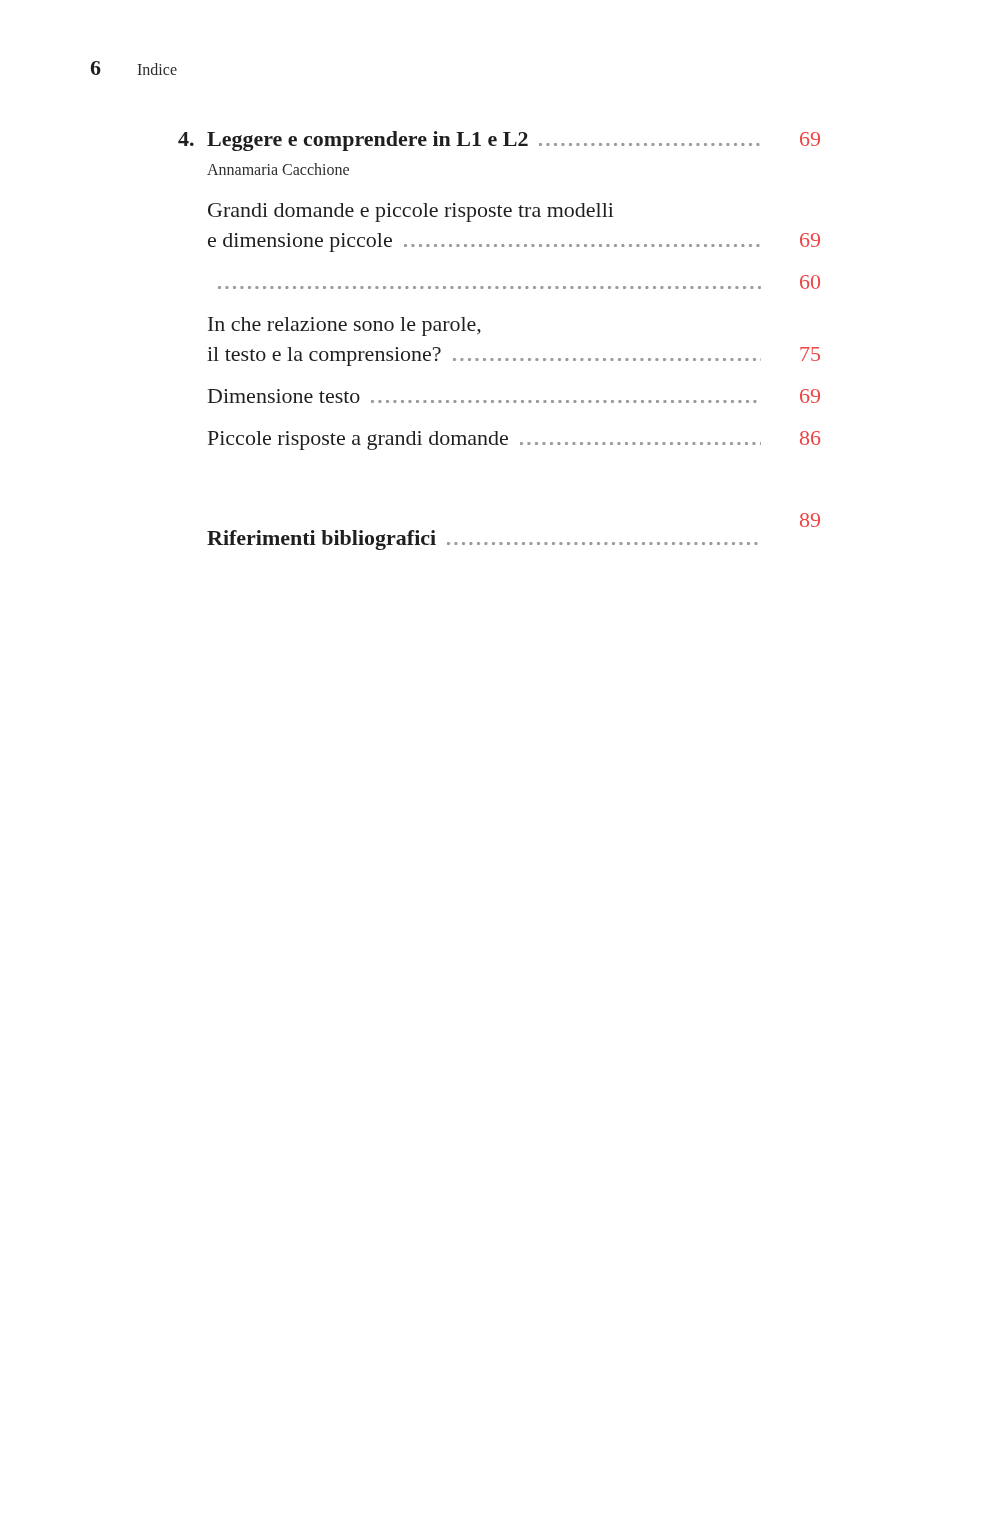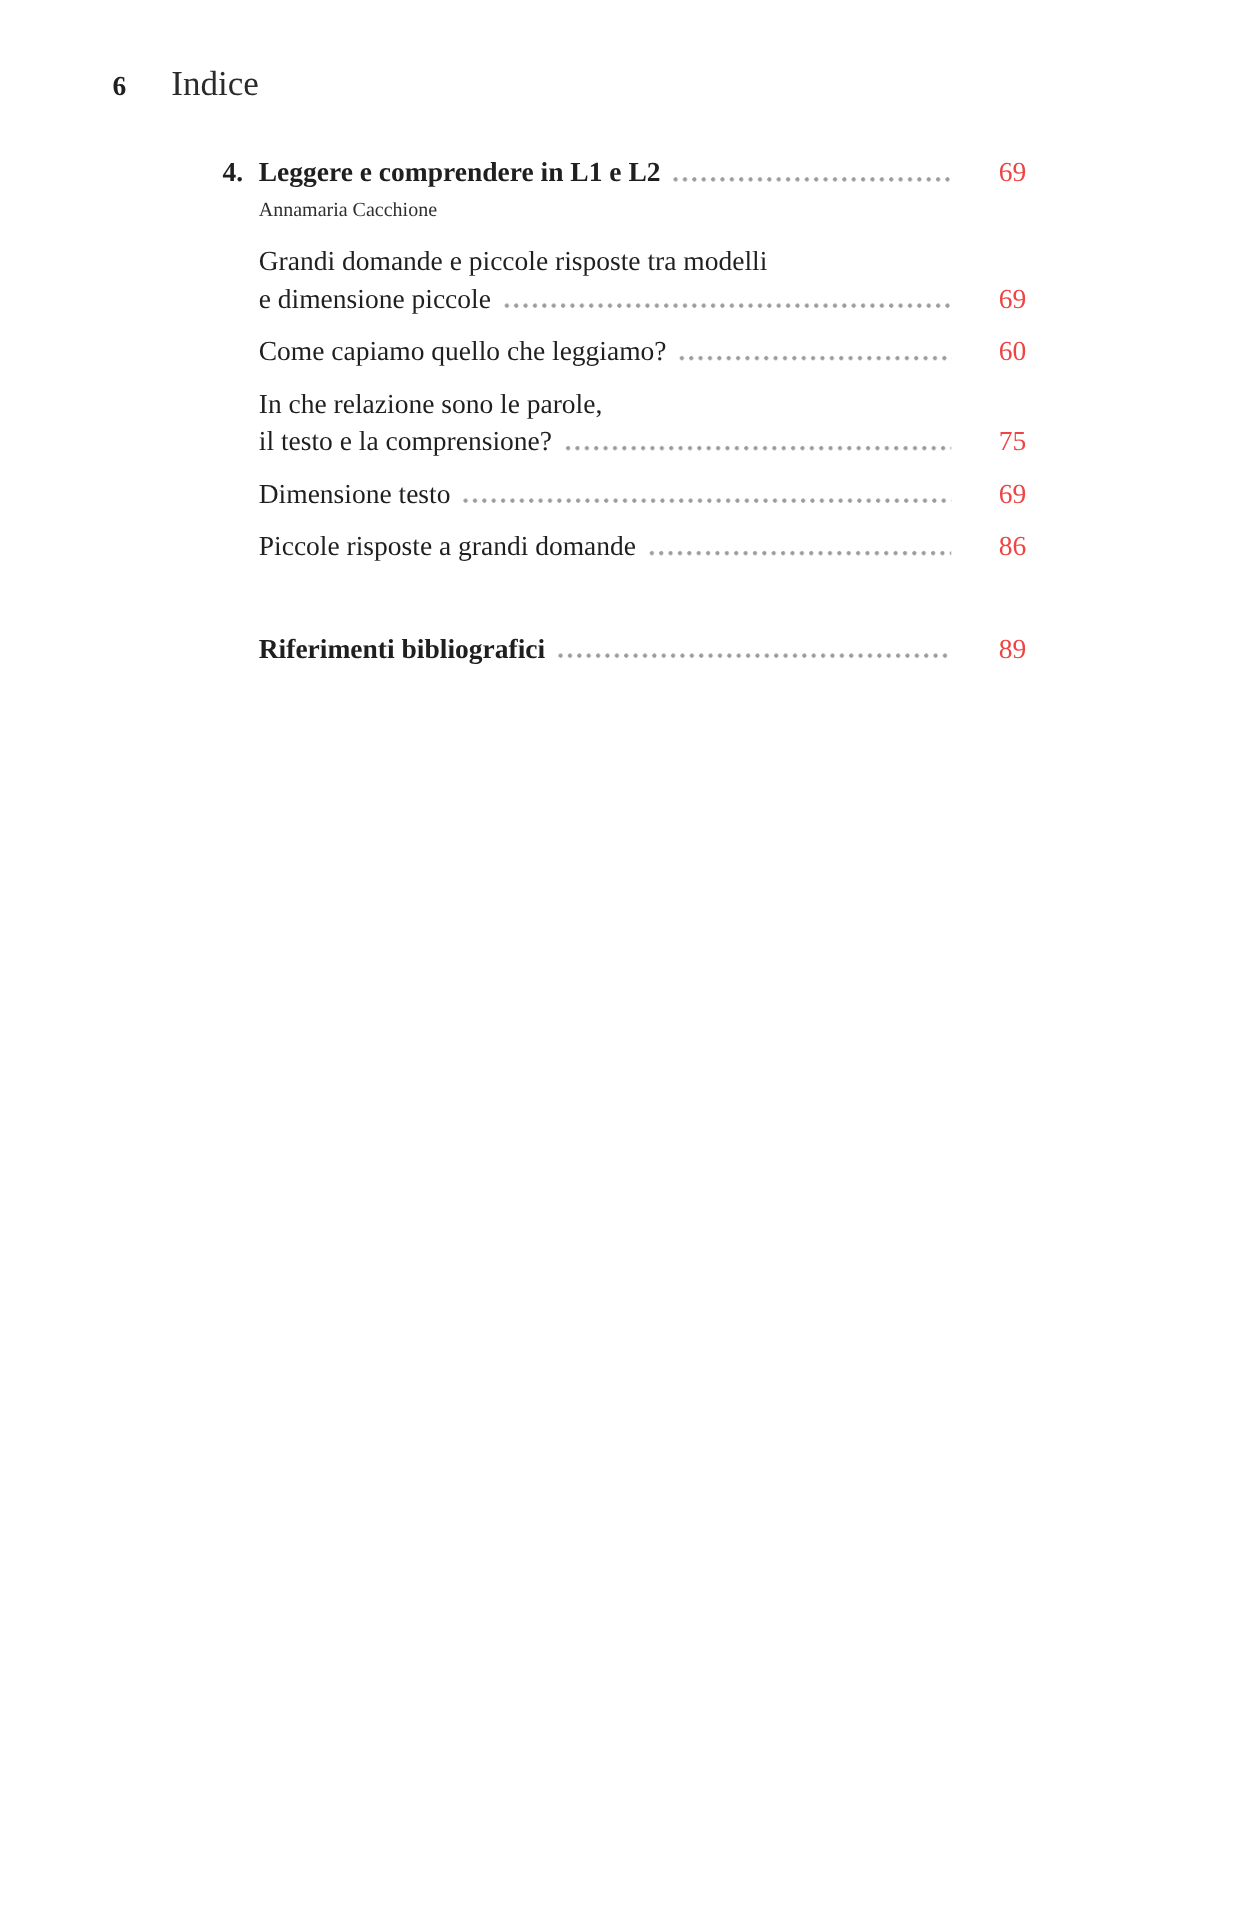--- a/index.html
+++ b/index.html
@@ -20,21 +20,21 @@
     margin: 53px 0 0 90px;
     line-height: 30px;
     font-size: 21px;
   }
   .folio {
     font-weight: bold;
     font-size: 22px;
   }
   .running-head {
     margin-left: 36px;
-    font-size: 28px;
+    font-size: 16px;
     color: #2b2b2b;
   }
   .toc {
     margin: 39px 0 0 178px;
     width: 643px;
   }
   .line {
     display: flex;
     line-height: 30px;
     font-size: 22px;
@@ -78,20 +78,21 @@
     line-height: 30px;
   }
   .chapter {
     margin-bottom: 0;
   }
   .references {
     margin-top: 52px;
   }
   .references .entry-text {
     font-weight: bold;
+    margin-top: 18px;
   }
 </style>
 </head>
 <body>
 
 <div class="page">
 
   <header class="page-header">
     <span class="folio">6</span><span class="running-head">Indice</span>
   </header>
@@ -114,21 +115,20 @@
       </div>
       <div class="line">
         <span class="entry-text">e dimensione piccole</span>
         <span class="leader"></span>
         <span class="pagenum">69</span>
       </div>
     </div>
 
     <div class="entry">
       <div class="line">
-        <span class="entry-text">Come capiamo quello che leggiamo?</span>
         <span class="leader"></span>
         <span class="pagenum">60</span>
       </div>
     </div>
 
     <div class="entry">
       <div class="line">
         <span class="entry-text">In che relazione sono le parole,</span>
       </div>
       <div class="line">

